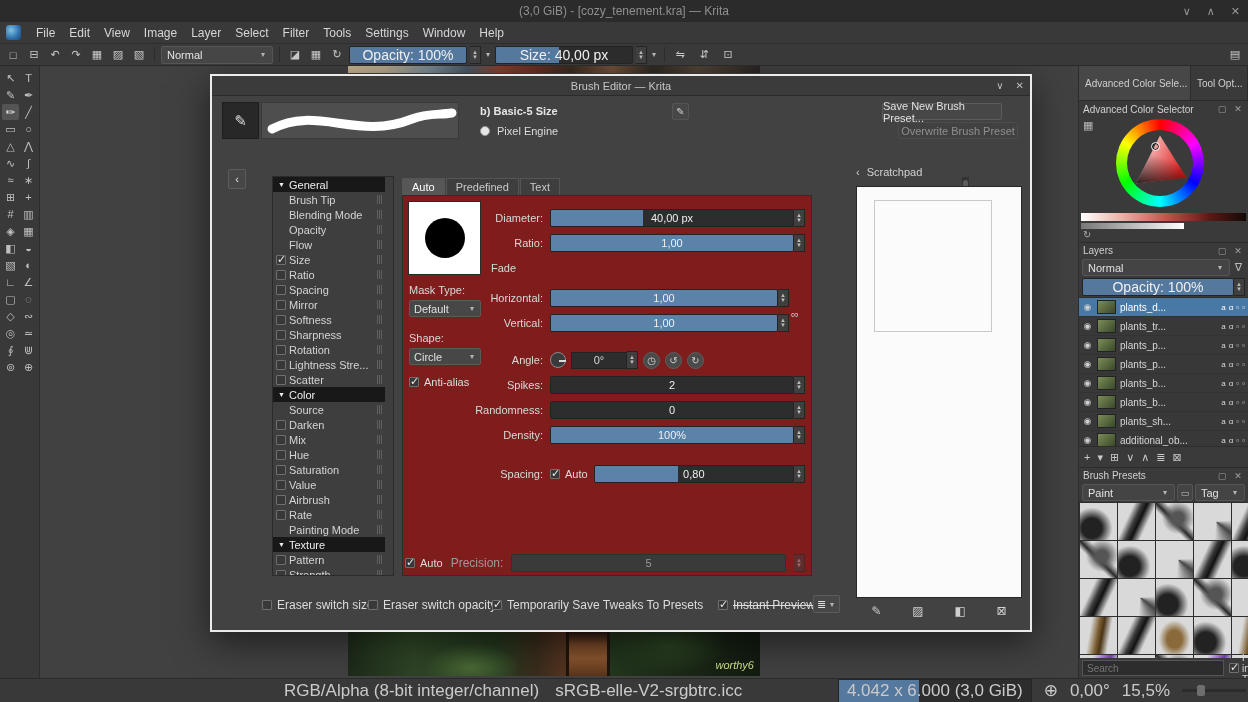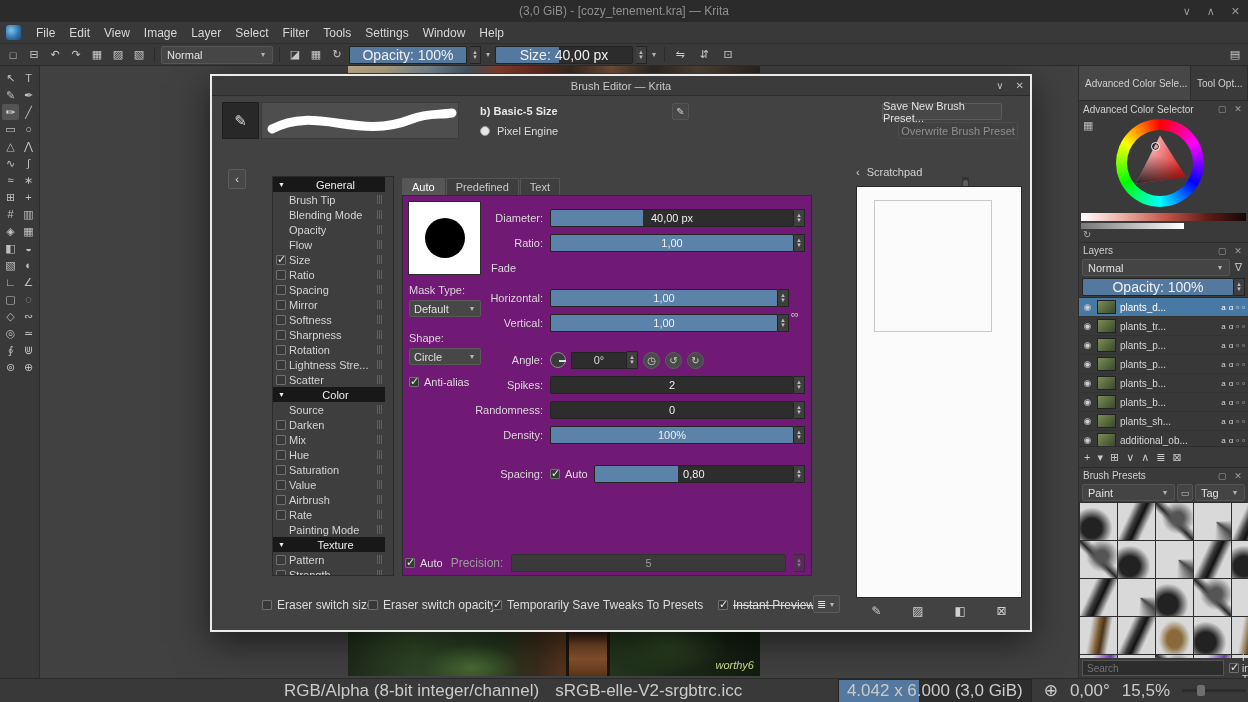--- a/index.html
+++ b/index.html
@@ -58,37 +58,37 @@
   .radio{width:10px;height:10px;border-radius:50%;background:#e6e6e6;border:1px solid #9a9a9a;flex:none}
   .be-edit{position:absolute;left:460px;top:7px;width:17px;height:17px;display:flex;align-items:center;justify-content:center;color:#cfcfcf;background:#474747;border:1px solid #555;border-radius:2px;font-size:10px}
   .btn{background:#474747;border:1px solid #5c5c5c;border-radius:2px;font-size:11px;color:#e0e0e0;display:flex;align-items:center;justify-content:center}
   .save-btn{position:absolute;right:28px;top:7px;width:120px;height:17px}
   .ow-btn{position:absolute;right:12px;top:26px;width:120px;height:17px;color:#8f8f8f;border-color:#4c4c4c;background:#414141}
   .collapse-btn{position:absolute;left:16px;top:73px;width:18px;height:20px}
 
   
   .opt-list{position:absolute;left:60px;top:80px;width:122px;height:400px;background:#3e3e3e;border:1px solid #2b2b2b;overflow:hidden;padding-right:8px}
   .opt-row{display:flex;align-items:center;height:15px;padding:0 3px;gap:3px;font-size:11px;color:#d4d4d4;position:relative}
-  .opt-row[data-kind="header"]{background:#181818;color:#ededed;justify-content:center}
+  .opt-row[data-kind="header"]{background:#181818;color:#ededed;}
   .harrow{display:none;position:absolute;left:5px;font-size:7px;top:4px}
   .opt-row[data-kind="header"] .harrow{display:block}
   .cb{width:10px;height:10px;background:#383838;border:1px solid #6f6f6f;border-radius:1px;position:relative;flex:none}
   .opt-row .cb{visibility:hidden}
   .opt-row[data-kind="check"] .cb{visibility:visible}
   .cb[data-state="checked"]::after{content:"✓";position:absolute;left:0;top:-3px;font-size:11px;color:#eaeaea}
   .opt-label{white-space:nowrap;overflow:hidden}
   .grip{margin-left:auto;width:5px;height:9px;flex:none;background:repeating-linear-gradient(90deg,#606060 0 1px,transparent 1px 2px)}
   .opt-scroll{position:absolute;right:61px;top:81px;width:7px;height:398px;background:#333}
   .opt-scroll .thumb{position:absolute;left:1px;right:1px;top:3px;height:86px;background:#5d5d5d;border-radius:3px}
 
   
   .tabs{position:absolute;left:190px;top:82px;display:flex;gap:1px}
   .tab{height:17px;padding:0 9px;display:flex;align-items:center;font-size:11px;background:#3e3e3e;border:1px solid #555;border-bottom:none;color:#c9c9c9}
   .tab[data-state="active"]{background:#575757;color:#fff}
-  .panel{position:absolute;left:190px;top:99px;width:410px;height:381px;border:1px solid #2d2d2d;background:#701a75}
+  .panel{position:absolute;left:190px;top:99px;width:410px;height:381px;border:1px solid #2d2d2d;background:#7f1d1d}
   .preview{position:absolute;left:5px;top:5px;width:73px;height:74px;background:#fff;border:1px solid #2b2b2b}
   .preview::after{content:"";position:absolute;left:50%;top:50%;width:40px;height:40px;margin:-20px 0 0 -20px;border-radius:50%;background:#000}
   .srow{position:absolute;left:2px;width:400px;display:flex;align-items:center}
   .srow.shorter{width:384px}
   .rlabel{width:145px;text-align:right;padding-right:7px;font-size:11px;color:#d8d8d8;flex:none}
   .slider{position:relative;height:18px;background:#2d2d2d;border:1px solid #232323;border-radius:2px;overflow:hidden;display:flex;align-items:center;justify-content:center;flex:1}
   .slider .fill{position:absolute;left:0;top:0;bottom:0;background:#5b82a8}
   .slider .val{position:relative;font-size:11px;color:#efefef;white-space:nowrap}
   .slider.disabled{background:#3a3a3a;border-color:#303030}
   .slider.disabled .val{color:#9a9a9a}

